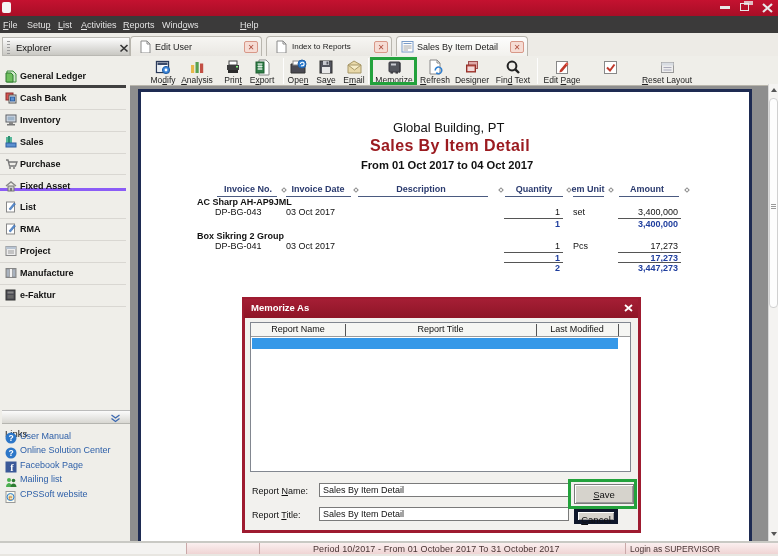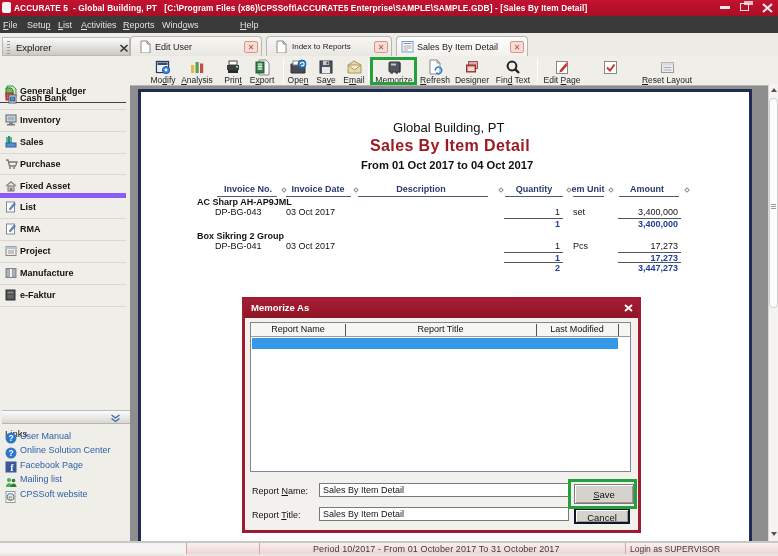--- a/index.html
+++ b/index.html
@@ -6,21 +6,20 @@
   html,body { width:778px; height:556px; overflow:hidden; }
   body { font-family:"Liberation Sans", sans-serif; position:relative; background:#EFEDE8; }
   .abs { position:absolute; }
   u { text-underline-offset:1px; }
 </style>
 </head>
 <body>
 
 <div class="abs" style="left:0;top:0;width:778px;height:16px;background:linear-gradient(#C41230,#A80E26);">
   <div class="abs" style="left:2px;top:2px;width:9px;height:11px;background:#f4f4f4;border-radius:2px;"></div>
-  <div class="abs" style="left:14px;top:3px;font-size:8.3px;font-weight:bold;color:#fff;letter-spacing:0.12px;white-space:nowrap;">ACCURATE 5&nbsp; - Global Building, PT&nbsp;&nbsp; [C:\Program Files (x86)\CPSSoft\ACCURATE5 Enterprise\SAMPLE\SAMPLE.GDB] - [Sales By Item Detail]</div>
   <div class="abs" style="left:720px;top:6px;width:10px;height:2.5px;background:#E8E8E8;"></div>
   <div class="abs" style="left:740px;top:3px;width:9px;height:8px;border:1.5px solid #E8E8E8;"></div>
   <div class="abs" style="left:744px;top:1px;width:9px;height:4px;background:#E8E8E8;opacity:.8;"></div>
   <svg class="abs" style="left:761px;top:2.5px;" width="12" height="10">
       <path d="M2 1l9 8M11 1l-9 8" stroke="#E8E8E8" stroke-width="2.2"></path>
     </svg>
 </div>
 
 <div class="abs" style="left:0;top:16px;width:778px;height:17px;background:#3B3A3A;color:#E2E2E2;font-size:9px;">
   <span class="abs" style="left:3px;top:4px;"><u>F</u>ile</span>
@@ -34,21 +33,21 @@
 
 <div class="abs" style="left:0;top:33px;width:130px;height:508px;background:#EFEEE9;"></div>
 <div class="abs" style="left:2px;top:37px;width:128px;height:19px;background:linear-gradient(#FCFCFC,#C9C8C3);border:1px solid #B9B8B3;">
   <div class="abs" style="left:4px;top:3px;width:3px;height:13px;background-image:repeating-linear-gradient(#9a9a9a 0 1.5px, transparent 1.5px 3px);"></div>
     <span class="abs" style="left:13px;top:4px;font-size:9.5px;font-weight:normal;color:#111;">Explorer</span>
   <svg class="abs" style="left:116px;top:6px;" width="10" height="9">
       <path d="M1.5 1l7 6.5M8.5 1l-7 6.5" stroke="#333" stroke-width="1.6"></path>
     </svg>
 </div>
 <div id="explorer-items">
-    <div class="abs" style="left:0;top:81px;width:126px;height:21.9px;border-bottom:1px solid #404040;">
+    <div class="abs" style="left:0;top:66px;width:126px;height:21.9px;border-bottom:3px solid #404040;">
       <span class="abs" style="left:4px;top:3px;"><svg width="14" height="14">
           <path d="M3 2h6l3 3v8H3z" fill="#CDE8C8" stroke="#3E8F3E"></path>
           <path d="M2 4h5l2 2v7H2z" fill="#6FBF5E" stroke="#2F7A2F"></path>
         </svg></span>
       <span class="abs" style="left:20px;top:5px;font-size:9px;font-weight:bold;color:#111;">General Ledger</span>
     </div>
     <div class="abs" style="left:0;top:87.9px;width:126px;height:21.9px;border-bottom:1px solid #D9D7D2;">
       <span class="abs" style="left:4px;top:3px;"><svg width="14" height="14">
           <rect x="2" y="2" width="7" height="7" fill="#D9534F" stroke="#8B2E2E"></rect>
           <rect x="5" y="4" width="7" height="8" fill="#EFEFEF" stroke="#555"></rect>
@@ -74,21 +73,21 @@
       <span class="abs" style="left:20px;top:5px;font-size:9px;font-weight:bold;color:#111;">Sales</span>
     </div>
     <div class="abs" style="left:0;top:153.6px;width:126px;height:21.9px;border-bottom:1px solid #D9D7D2;">
       <span class="abs" style="left:4px;top:3px;"><svg width="14" height="14">
           <path d="M2 3h2l1.5 6h6l1.5-4H5" fill="none" stroke="#777" stroke-width="1.3"></path>
           <circle cx="6" cy="11" r="1" fill="#777"></circle>
           <circle cx="10" cy="11" r="1" fill="#777"></circle>
         </svg></span>
       <span class="abs" style="left:20px;top:5px;font-size:9px;font-weight:bold;color:#111;">Purchase</span>
     </div>
-    <div class="abs" style="left:0;top:175.5px;width:126px;height:22px;border-bottom:5px solid #8b5cf6;">
+    <div class="abs" style="left:0;top:175.5px;width:126px;height:15px;border-bottom:3px solid #8b5cf6;">
       <span class="abs" style="left:4px;top:3px;"><svg width="14" height="14">
           <path d="M2 7l5-4 5 4" fill="none" stroke="#888" stroke-width="1.4"></path>
           <rect x="4" y="7" width="6" height="5" fill="#C9C9C9" stroke="#777"></rect>
           <rect x="6" y="9" width="2" height="3" fill="#777"></rect>
         </svg></span>
       <span class="abs" style="left:20px;top:5px;font-size:9px;font-weight:bold;color:#111;">Fixed Asset</span>
     </div>
     <div class="abs" style="left:0;top:197.39999999999998px;width:126px;height:21.9px;border-bottom:1px solid #D9D7D2;">
       <span class="abs" style="left:4px;top:3px;"><svg width="14" height="14">
           <rect x="2.5" y="2" width="8" height="10" fill="#fff" stroke="#888"></rect>
@@ -392,21 +391,21 @@
   <span class="abs" style="left:7px;top:186px;font-size:9px;color:#111;">Report <u>N</u>ame:</span>
   <div class="abs" style="left:74px;top:183px;width:250px;height:14px;background:#fff;border:1px solid #7a7a7a;">
     <span class="abs" style="left:3px;top:1px;font-size:9px;color:#111;">Sales By Item Detail</span>
   </div>
   <span class="abs" style="left:7px;top:210px;font-size:9px;color:#111;">Report <u>T</u>itle:</span>
   <div class="abs" style="left:74px;top:207px;width:250px;height:14px;background:#fff;border:1px solid #7a7a7a;">
     <span class="abs" style="left:3px;top:1px;font-size:9px;color:#111;">Sales By Item Detail</span>
   </div>
 
   <div class="abs" style="left:329px;top:184px;width:60px;height:20px;background:#D6D3CC;border:1px solid #7a7a7a;box-shadow:inset 1px 1px 0 #fff, inset -1px -1px 0 #9a9a9a;text-align:center;font-size:9.5px;color:#111;padding-top:4px;"><u>S</u>ave</div>
-  <div class="abs" style="left:329px;top:208px;width:56px;height:16px;background:#D6D3CC;border:2px solid #0f172a;box-shadow:inset 1px 1px 0 #fff, inset -1px -1px 0 #9a9a9a;text-align:center;font-size:9.5px;color:#111;padding-top:2px;"><u>C</u>ancel</div>
+  <div class="abs" style="left:329px;top:208px;width:44px;height:16px;background:#D6D3CC;border:4px solid #0f172a;box-shadow:inset 1px 1px 0 #fff, inset -1px -1px 0 #9a9a9a;text-align:center;font-size:9.5px;color:#111;padding-top:2px;"><u>C</u>ancel</div>
 </div>
 
 <div class="abs" style="left:370px;top:57px;width:47px;height:28px;border:3.5px solid #23A23C;"></div>
 <div class="abs" style="left:568px;top:479px;width:69px;height:30px;border:3.5px solid #23A23C;"></div>
 
 <div class="abs" style="left:0;top:541px;width:778px;height:2px;background:#C9C9C4;"></div>
 <div class="abs" style="left:0;top:543px;width:778px;height:11px;background:#F4F3F1;"></div>
 <div class="abs" style="left:186px;top:543px;width:592px;height:11px;background:linear-gradient(#FBEFEF,#EFD4D4);border-left:1px solid #C9A8A8;">
   <div class="abs" style="left:72px;top:0;width:1px;height:11px;background:#C9A8A8;"></div>
     <span class="abs" style="left:78px;top:1px;font-size:9px;color:#4a3434;letter-spacing:0.1px;margin-left:48px;">Period 10/2017 - From 01 October 2017 To 31 October 2017</span>

